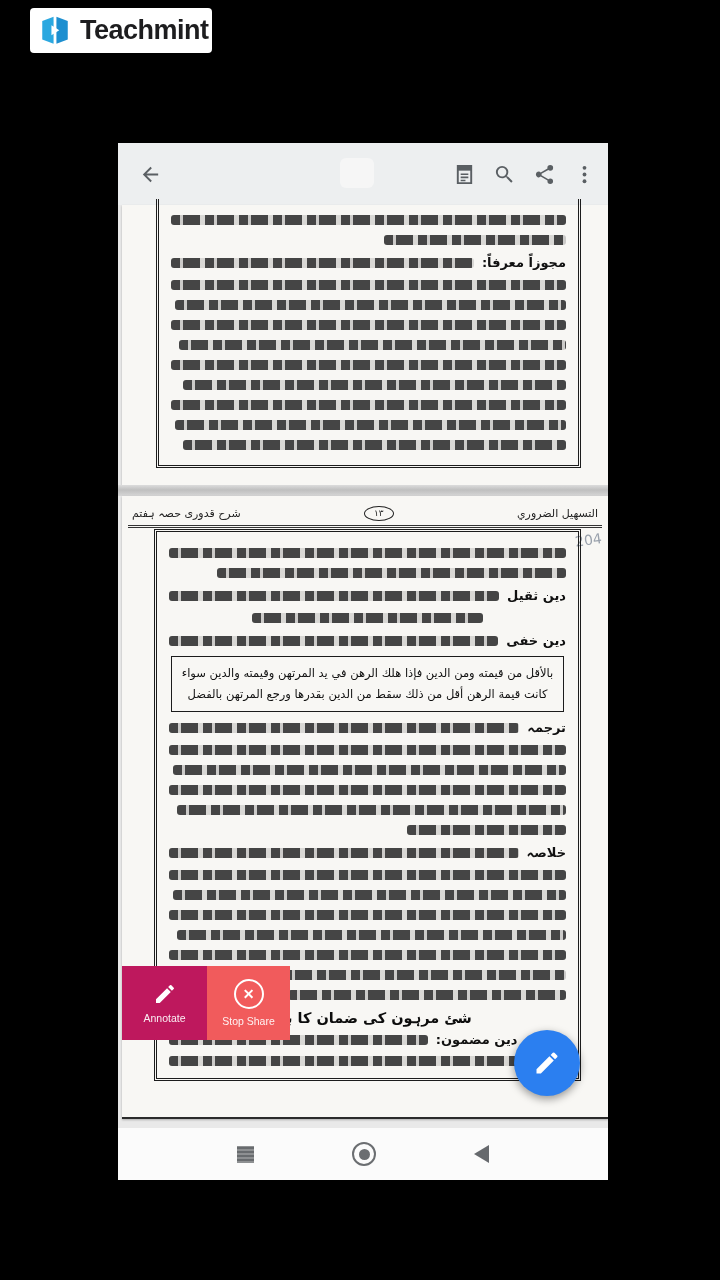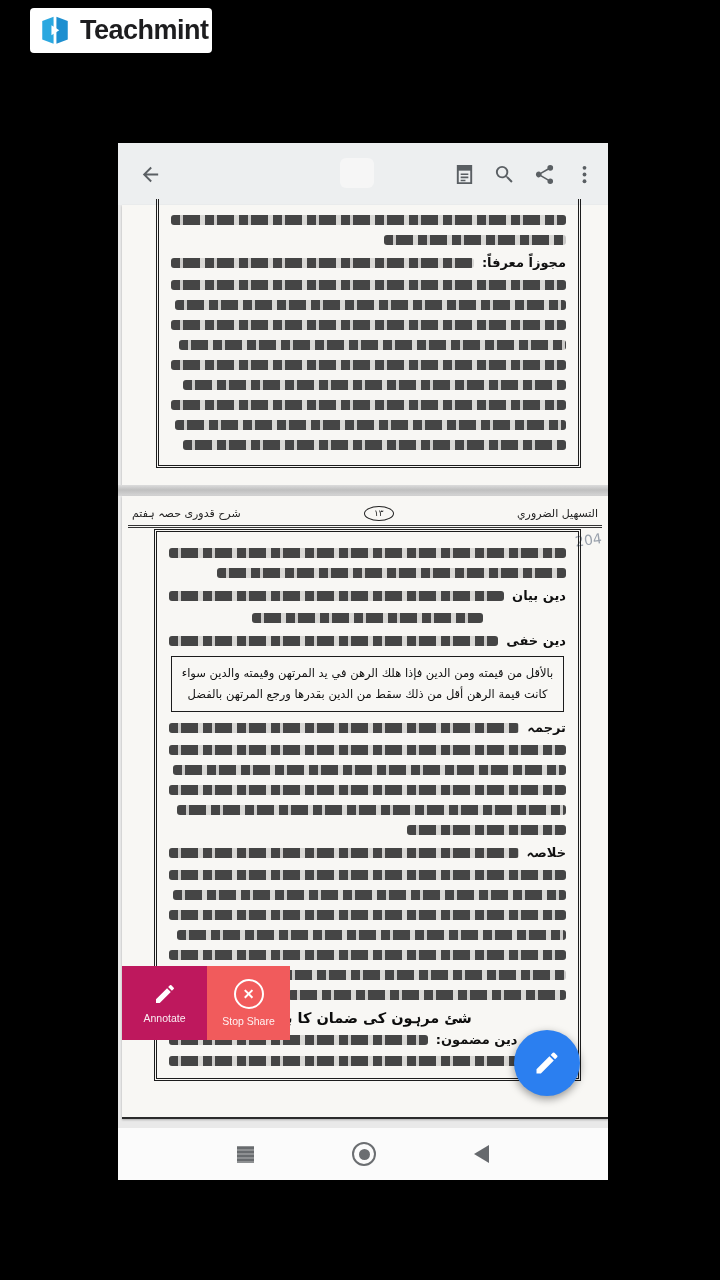--- a/index.html
+++ b/index.html
@@ -175,21 +175,21 @@
       <div class="p2-rule"></div>
       <div class="margin-note">204</div>
 
       <div class="frame2">
         <div>
             <div class="tline" style="width: 100%;"></div>
             <div class="tline" style="width: 88%;"></div>
           </div>
 
         <div class="row">
-          <span class="lead">دین بیان</span>
+          <span class="lead">دین ثقیل</span>
           <div class="tline"></div>
         </div>
         <div class="tline center-line"></div>
 
         <div class="row">
           <span class="lead">دین خفی</span>
           <div class="tline"></div>
         </div>
 
         <div class="arabic-box">

